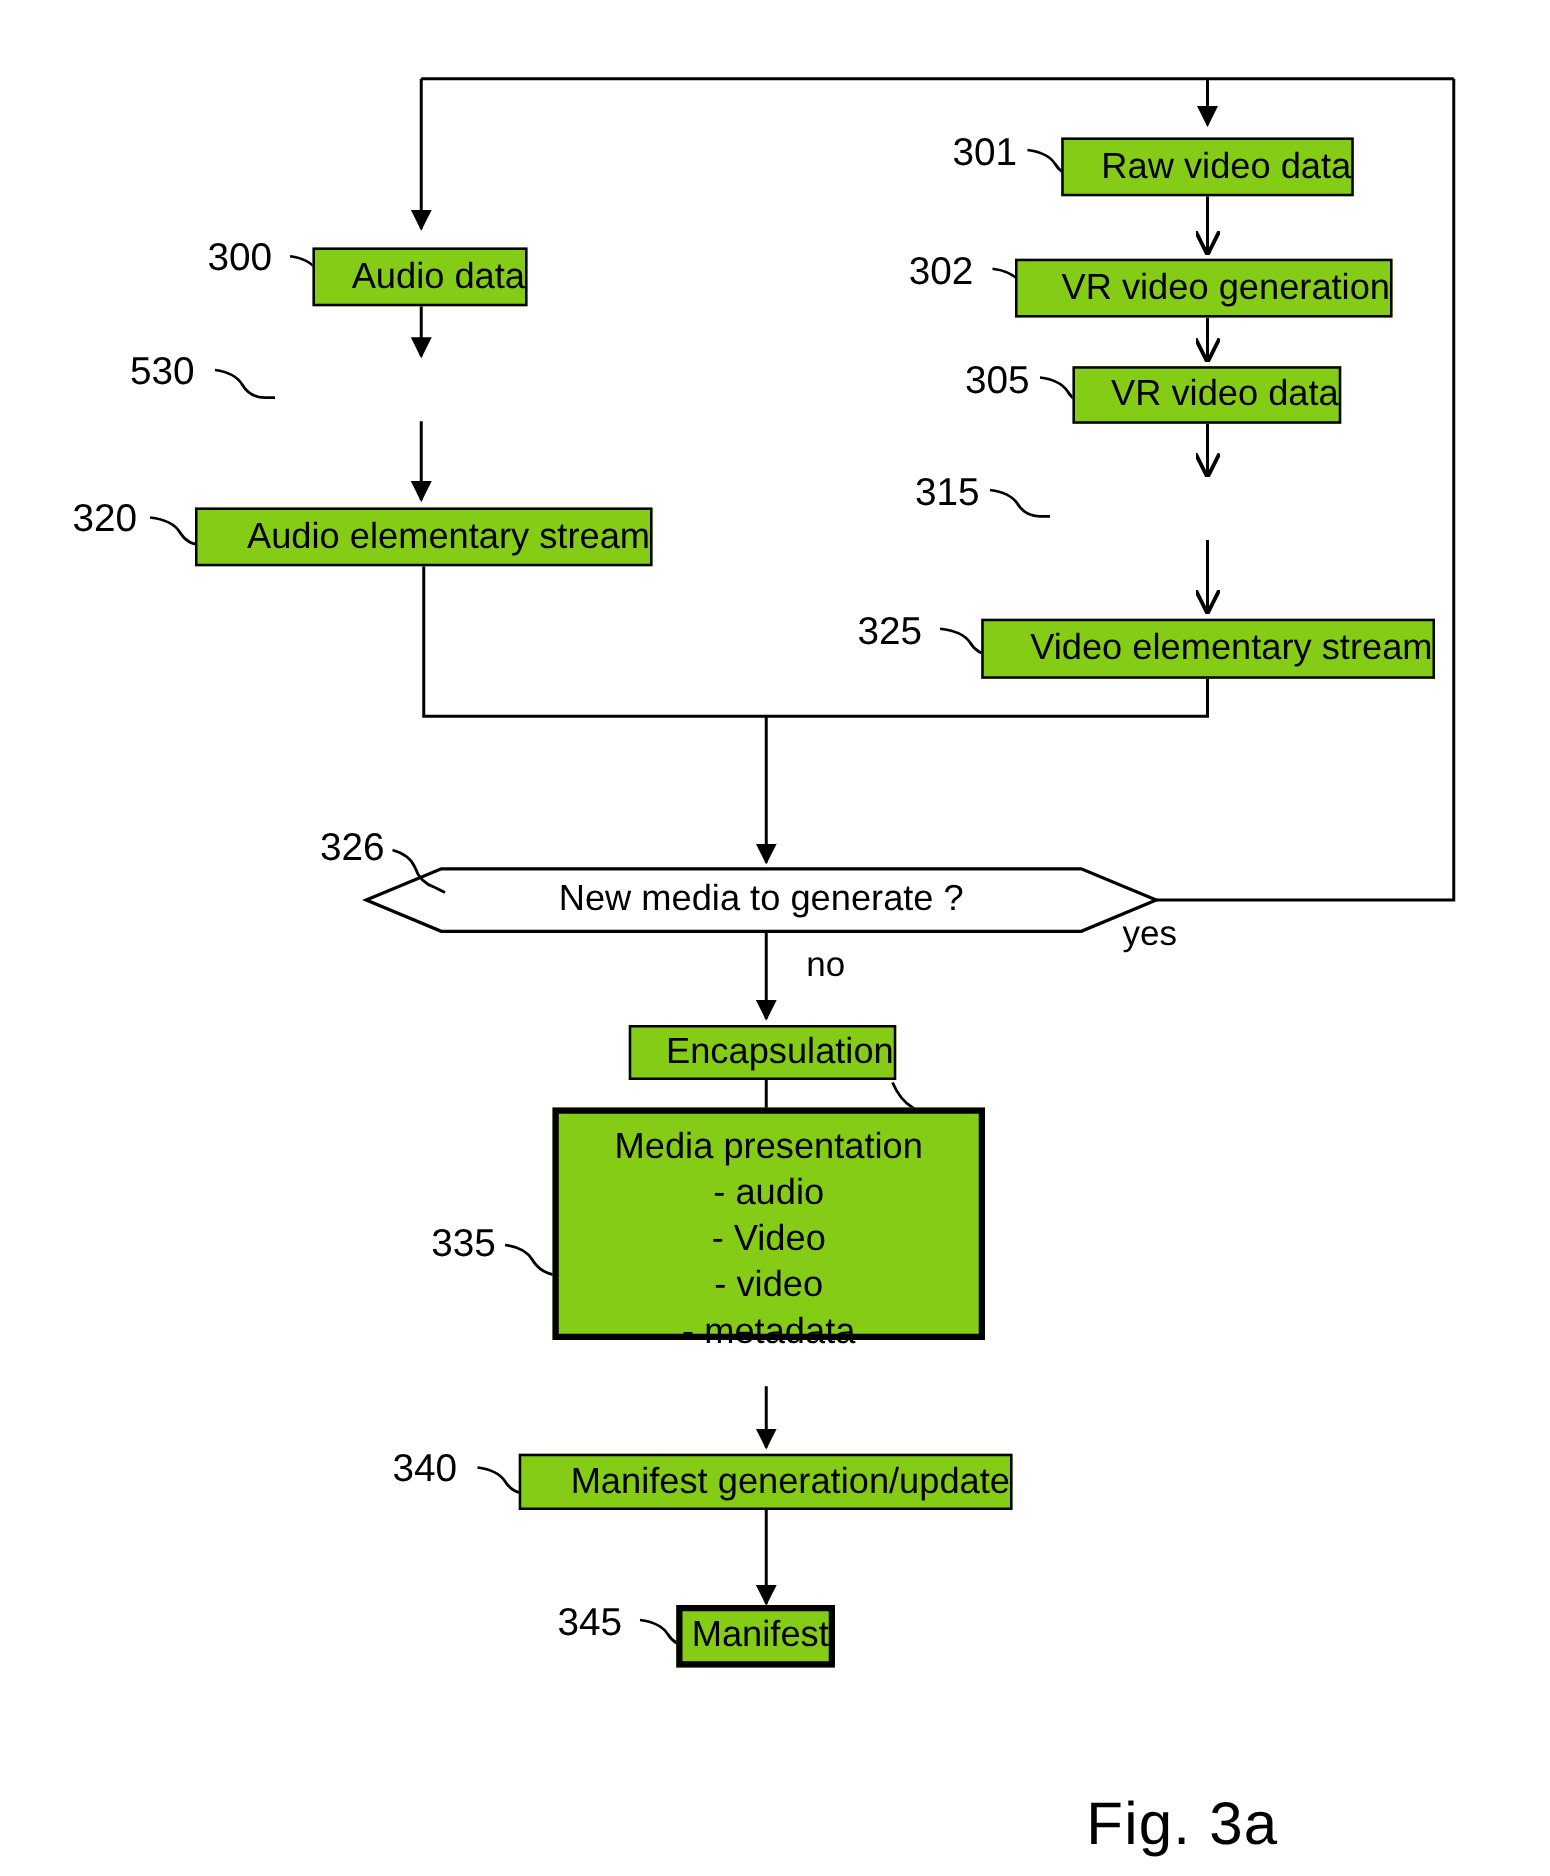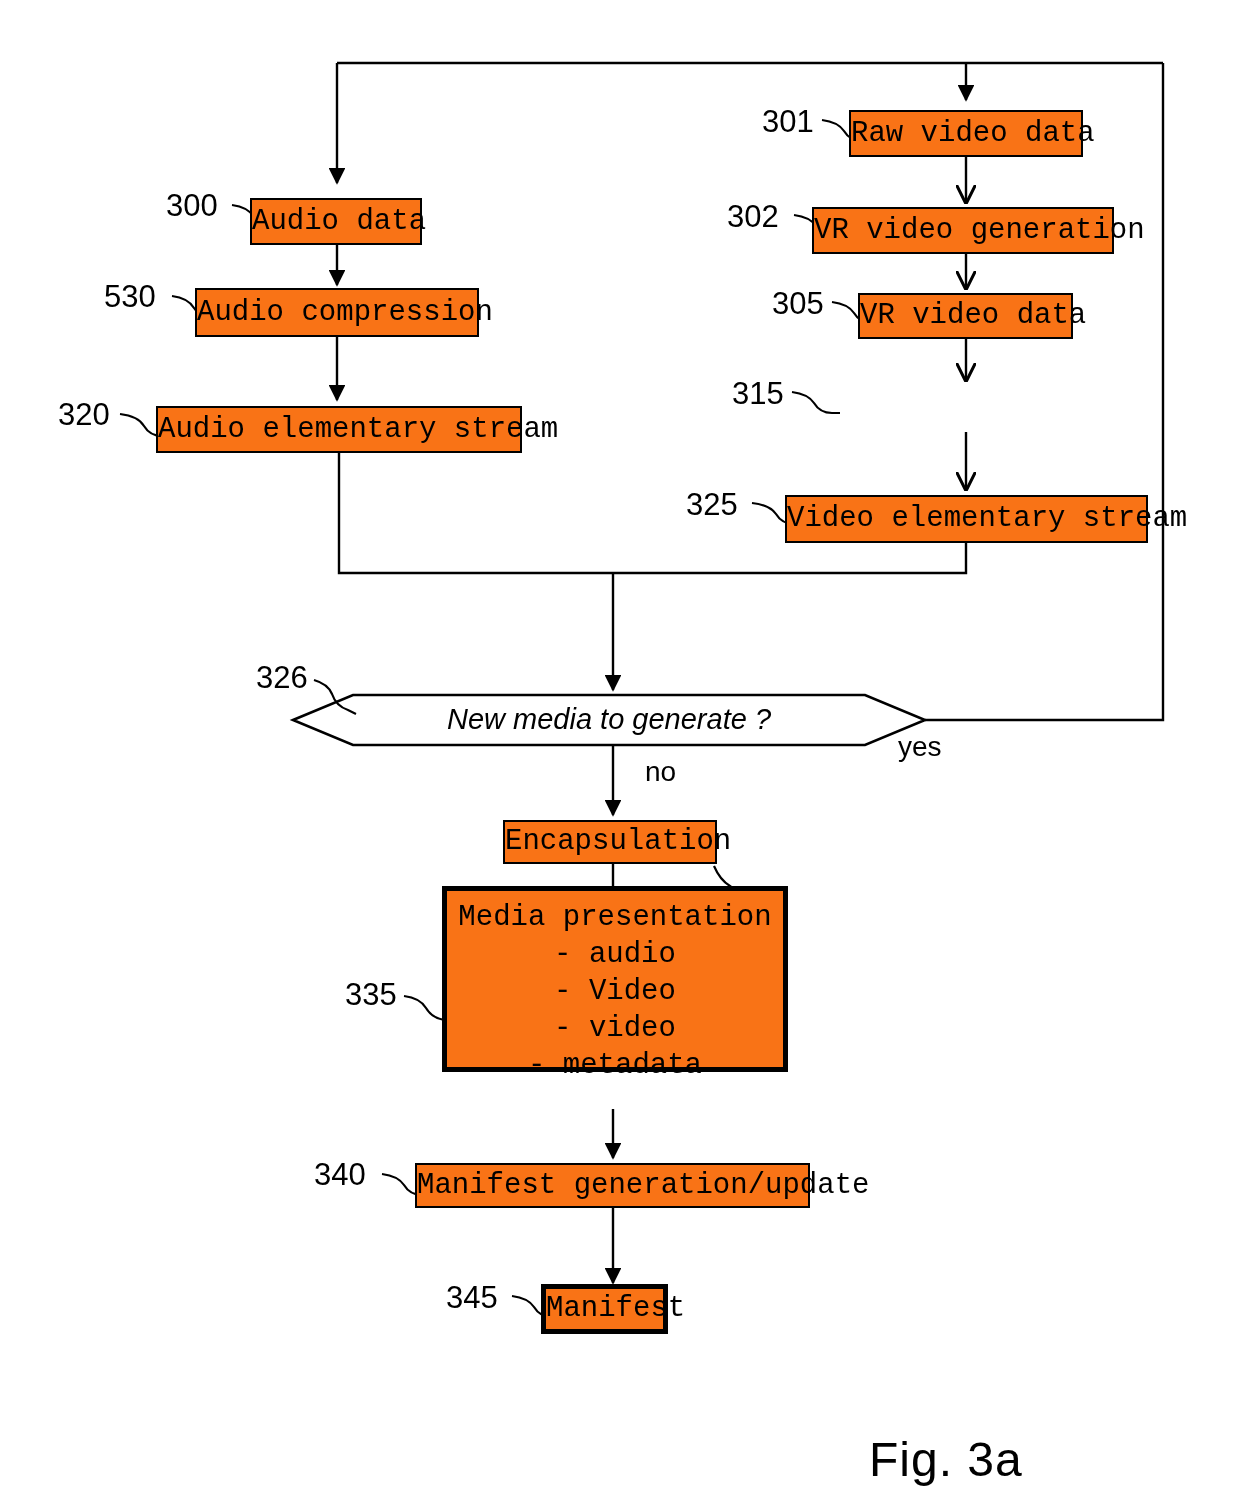--- a/index.html
+++ b/index.html
@@ -23,30 +23,29 @@
     position: absolute;
     left: 0;
     top: 0;
     width: 1240px;
     height: 1501px;
     pointer-events: none;
   }
   .node {
     position: absolute;
     box-sizing: border-box;
-    background: #f97316;
+    background: #84cc16;
     border: 2px solid #000000;
     display: flex;
     align-items: center;
-    justify-content: flex-start;
+    justify-content: flex-end;
     font-size: 29px;
     line-height: 1.15;
     white-space: nowrap;
     letter-spacing: 0px;
-    font-family: Liberation Mono, monospace;
   }
   .node.thick {
     border-width: 5px;
   }
   .node.stack {
     display: block;
     text-align: center;
     white-space: normal;
     padding-top: 8px;
   }
@@ -74,21 +73,20 @@
     font-size: 28px;
     line-height: 1;
     white-space: nowrap;
   }
   .decision-label {
     position: absolute;
     font-size: 29px;
     line-height: 1;
     white-space: nowrap;
     text-align: center;
-    font-style: italic;
   }
   .fig-caption {
     position: absolute;
     font-size: 48px;
     line-height: 1;
     white-space: nowrap;
     letter-spacing: 1px;
   }
 </style>
 </head>
@@ -164,23 +162,20 @@
   <div class="ref" style="left:256px; top:662px;">326</div>
   <div class="ref" style="left:727px; top:891px;">330</div>
   <div class="ref" style="left:345px; top:979px;">335</div>
   <div class="ref" style="left:314px; top:1159px;">340</div>
   <div class="ref" style="left:446px; top:1282px;">345</div>
 
   <div class="node" style="left:250px; top:198px; width:172px; height:47px;">
     <span>Audio data</span>
   </div>
 
-  <div class="node" style="left:195px; top:288px; width:284px; height:49px;">
-    <span>Audio compression</span>
-  </div>
 
   <div class="node" style="left:156px; top:406px; width:366px; height:47px;">
     <span>Audio elementary stream</span>
   </div>
 
   <div class="node" style="left:849px; top:110px; width:234px; height:47px;">
     <span>Raw video data</span>
   </div>
 
   <div class="node" style="left:812px; top:207px; width:302px; height:47px;">

